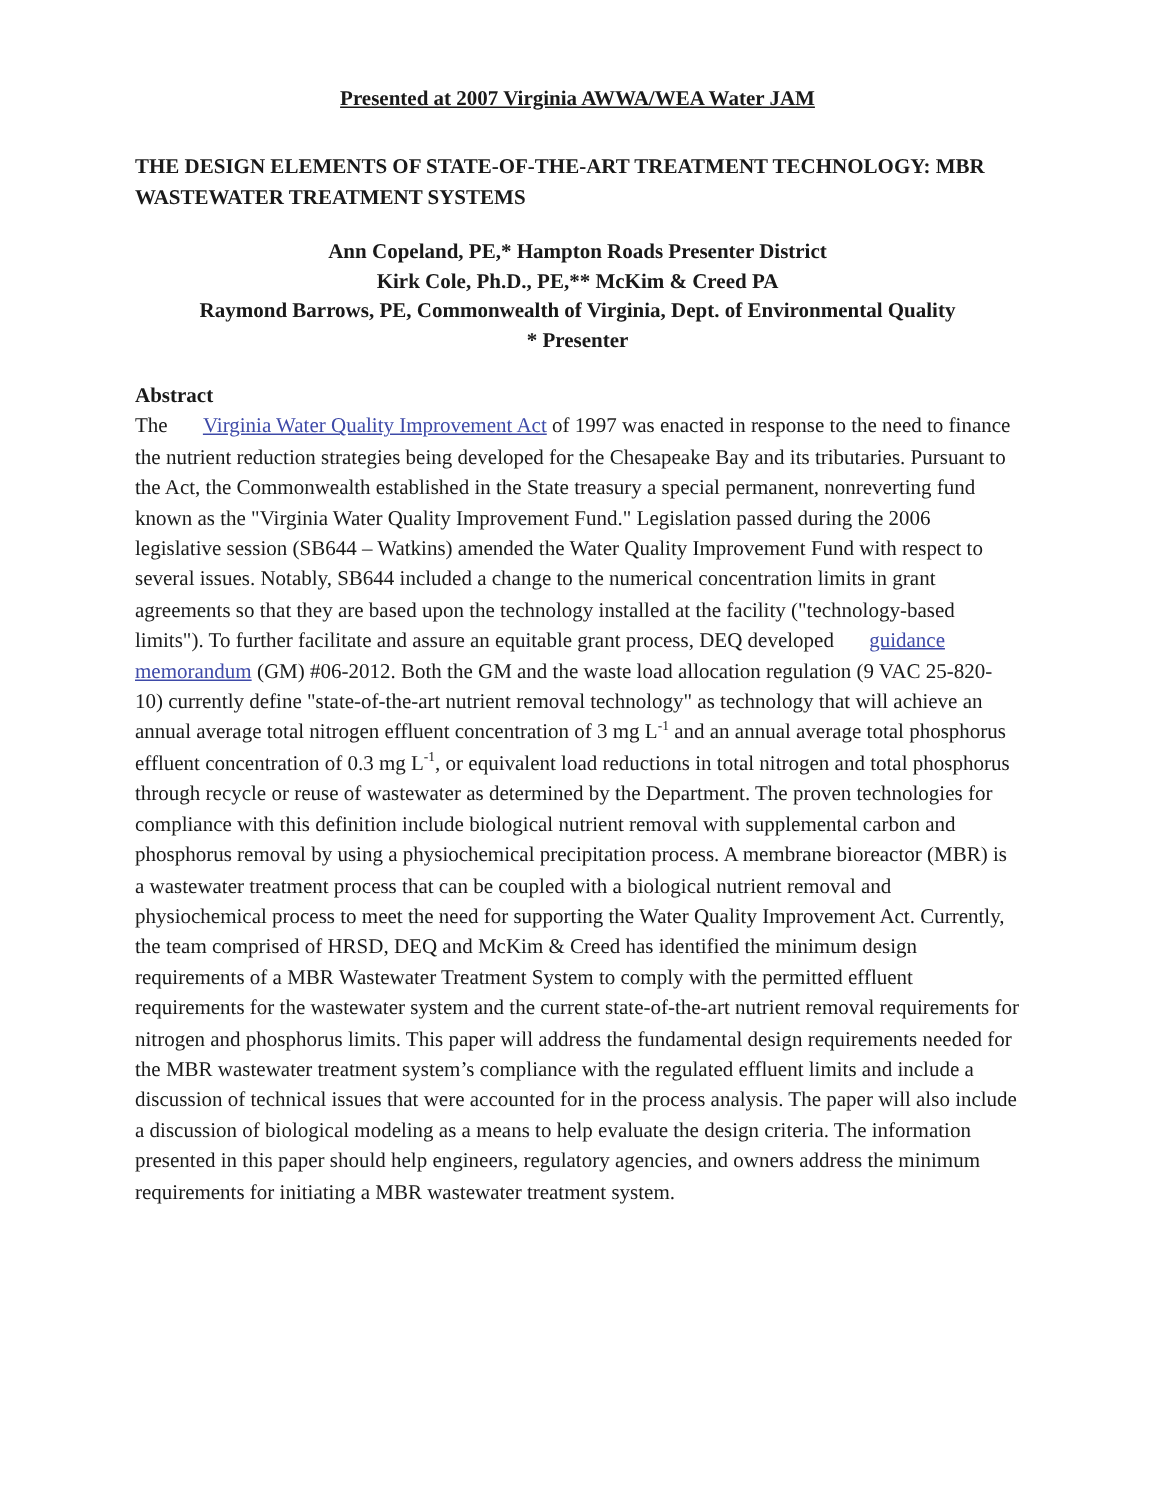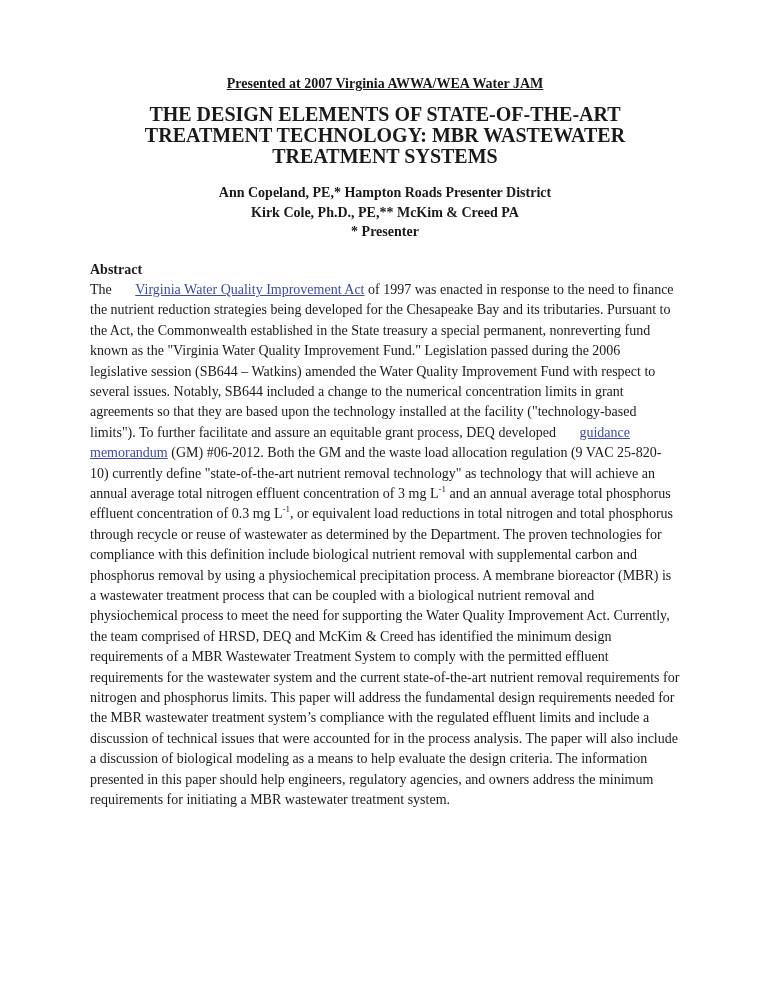--- a/index.html
+++ b/index.html
@@ -13,35 +13,35 @@
     width:768px;
     height:994px;
     background:var(--page-bg);
     font-family:"Liberation Serif","DejaVu Serif",serif;
     color:var(--text-color);
     overflow:hidden;
   }
   .page{
     width:768px;
     height:994px;
-    padding:75px 88px 40px 90px;
+    padding:58px 88px 40px 90px;
   }
   .doc-header{
     text-align:center;
     font-weight:bold;
     font-size:14px;
     line-height:18px;
     text-decoration:underline;
   }
   .doc-title{
-    text-align:center;
+    text-align:left;
     font-weight:bold;
-    font-size:20px;
+    font-size:14px;
     line-height:21px;
-    margin-top:11px;
+    margin-top:25px;
   }
   .authors{
     text-align:center;
     font-weight:bold;
     font-size:14px;
     line-height:19.5px;
     margin-top:16px;
   }
   .abstract-heading{
     font-weight:bold;
@@ -72,20 +72,21 @@
 
 <div class="page">
 
   <div class="doc-header">Presented at 2007 Virginia AWWA/WEA Water JAM</div>
 
   <div class="doc-title">THE DESIGN ELEMENTS OF STATE-OF-THE-ART TREATMENT TECHNOLOGY: MBR WASTEWATER TREATMENT SYSTEMS</div>
 
   <div class="authors">
       <div>Ann Copeland, PE,* Hampton Roads Presenter District</div>
       <div>Kirk Cole, Ph.D., PE,** McKim &amp; Creed PA</div>
+      <div>Raymond Barrows, PE, Commonwealth of Virginia, Dept. of Environmental Quality</div>
       <div>* Presenter</div>
     </div>
 
   <div class="abstract-heading">Abstract</div>
 
   <p class="abstract-paragraph"><span>The </span><a href="#" class="doc-link">Virginia Water Quality Improvement Act</a><span> of 1997 was enacted in response to the need to finance the nutrient reduction strategies being developed for the Chesapeake Bay and its tributaries. Pursuant to the Act, the Commonwealth established in the State treasury a special permanent, nonreverting fund known as the "Virginia Water Quality Improvement Fund." Legislation passed during the 2006 legislative session (SB644 – Watkins) amended the Water Quality Improvement Fund with respect to several issues. Notably, SB644 included a change to the numerical concentration limits in grant agreements so that they are based upon the technology installed at the facility ("technology-based limits").  To further facilitate and assure an equitable grant process, DEQ developed </span><a href="#" class="doc-link">guidance memorandum</a><span>  (GM) #06-2012. Both the GM and the waste load allocation regulation (9 VAC 25-820-10) currently define "state-of-the-art nutrient removal technology" as technology that will achieve an annual average total nitrogen effluent concentration of 3 mg L</span><sup>-1</sup><span> and an annual average total phosphorus effluent concentration of 0.3 mg L</span><sup>-1</sup><span>, or equivalent load reductions in total nitrogen and total phosphorus through recycle or reuse of wastewater as determined by the Department. The proven technologies for compliance with this definition include biological nutrient removal with supplemental carbon and phosphorus removal by using a physiochemical precipitation process. A membrane bioreactor (MBR) is a wastewater treatment process that can be coupled with a biological nutrient removal and physiochemical process to meet the need for supporting the Water Quality Improvement Act. Currently, the team comprised of HRSD, DEQ and McKim &amp; Creed has identified the minimum design requirements of a MBR Wastewater Treatment System to comply with the permitted effluent requirements for the wastewater system and the current state-of-the-art nutrient removal requirements for nitrogen and phosphorus limits. This paper will address the fundamental design requirements needed for the MBR wastewater treatment system’s compliance with the regulated effluent limits and include a discussion of technical issues that were accounted for in the process analysis. The paper will also include a discussion of biological modeling as a means to help evaluate the design criteria. The information presented in this paper should help engineers,  regulatory agencies, and owners address the minimum requirements for initiating a MBR wastewater treatment system.</span></p>
 
 </div>
 
 </body></html>

